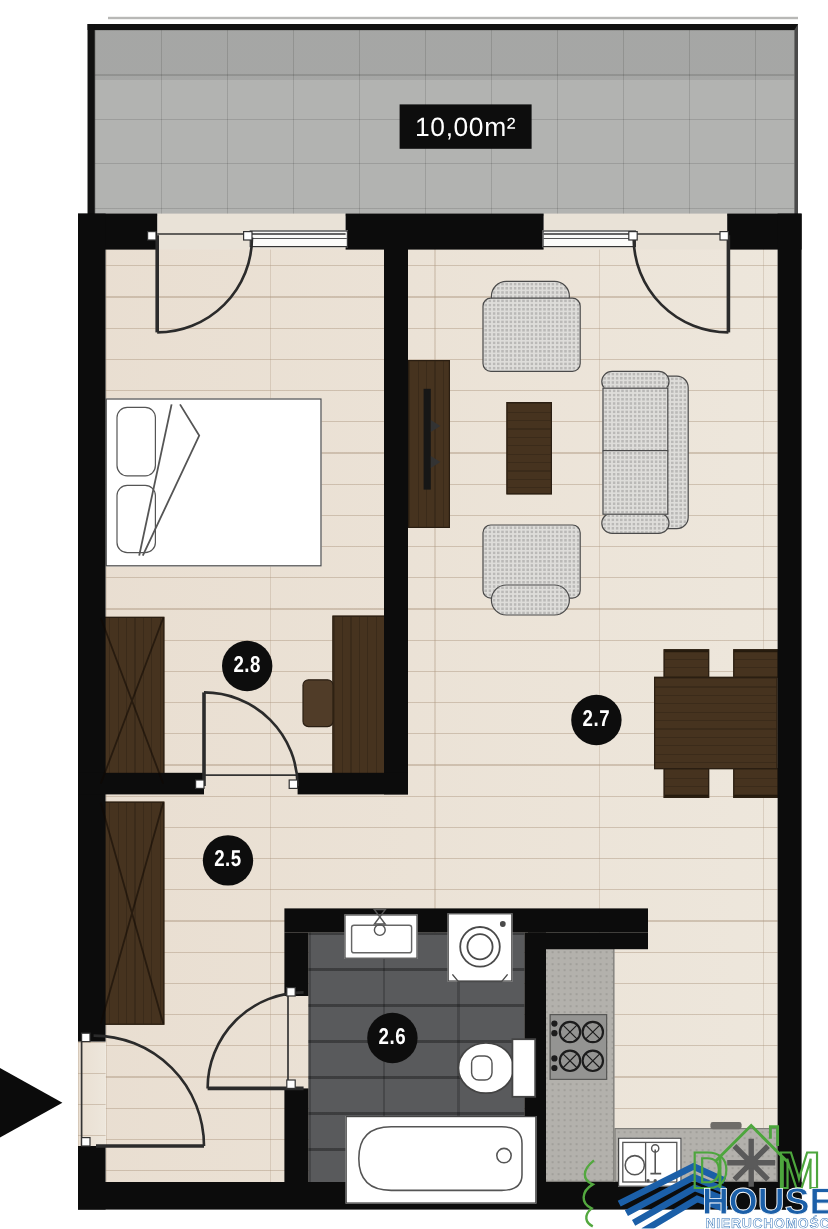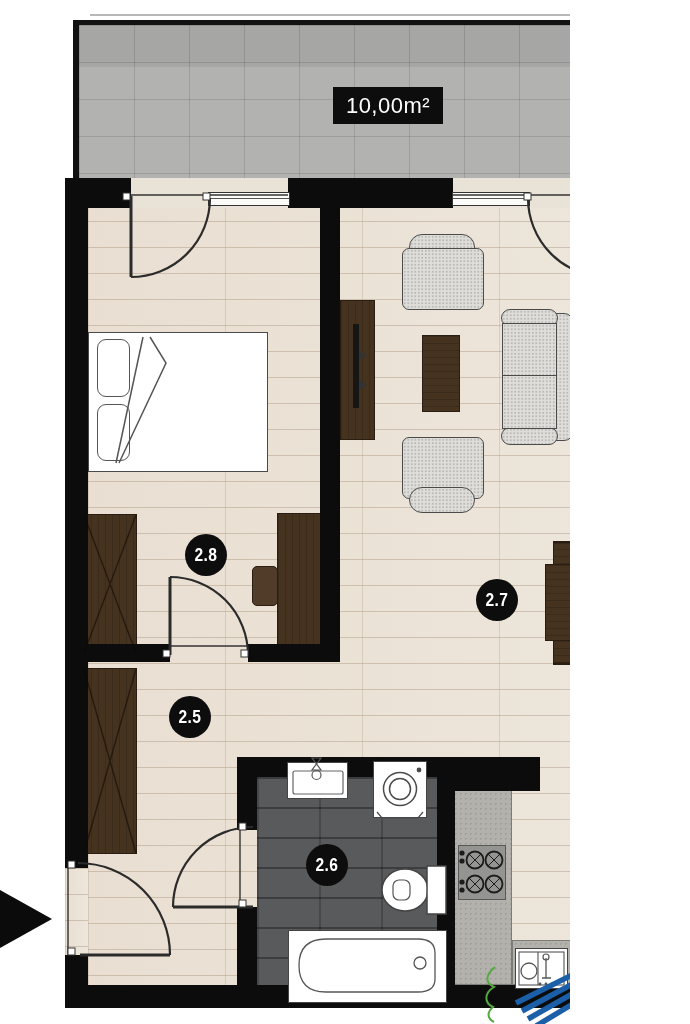--- a/index.html
+++ b/index.html
@@ -12,21 +12,21 @@
     --upholstery:#deddda;
     --outline:#4a4a4a;
     --counter:#b3b1ac;
     --appliance:#949492;
     --logo-green:#4da63d;
     --logo-blue:#1b5fa8;
     --label-bg:#0d0d0d;
     --label-text:#ffffff;
   }
   html,body{margin:0;padding:0;background:#fff;}
-  .plan{position:relative;width:570px;height:1024px;background:#fff;overflow:hidden;
+  .plan{position:relative;width:690px;height:1024px;background:#fff;overflow:hidden;
         font-family:"Liberation Sans",sans-serif;}
   .abs{position:absolute;box-sizing:border-box;}
   .wall{position:absolute;background:var(--wall);box-sizing:border-box;}
   .wood{background-color:var(--wood-floor);
     background-image:
       repeating-linear-gradient(180deg, rgba(171,149,126,.45) 0 1px, transparent 1px 26px),
       repeating-linear-gradient(90deg, rgba(171,149,126,.30) 0 1px, transparent 1px 137px),
       linear-gradient(90deg, rgba(226,207,189,.30), rgba(243,237,227,.18));}
   .wood-lite{background:#e9e2d7;}
   .balcony{background-color:var(--balcony-concrete);

